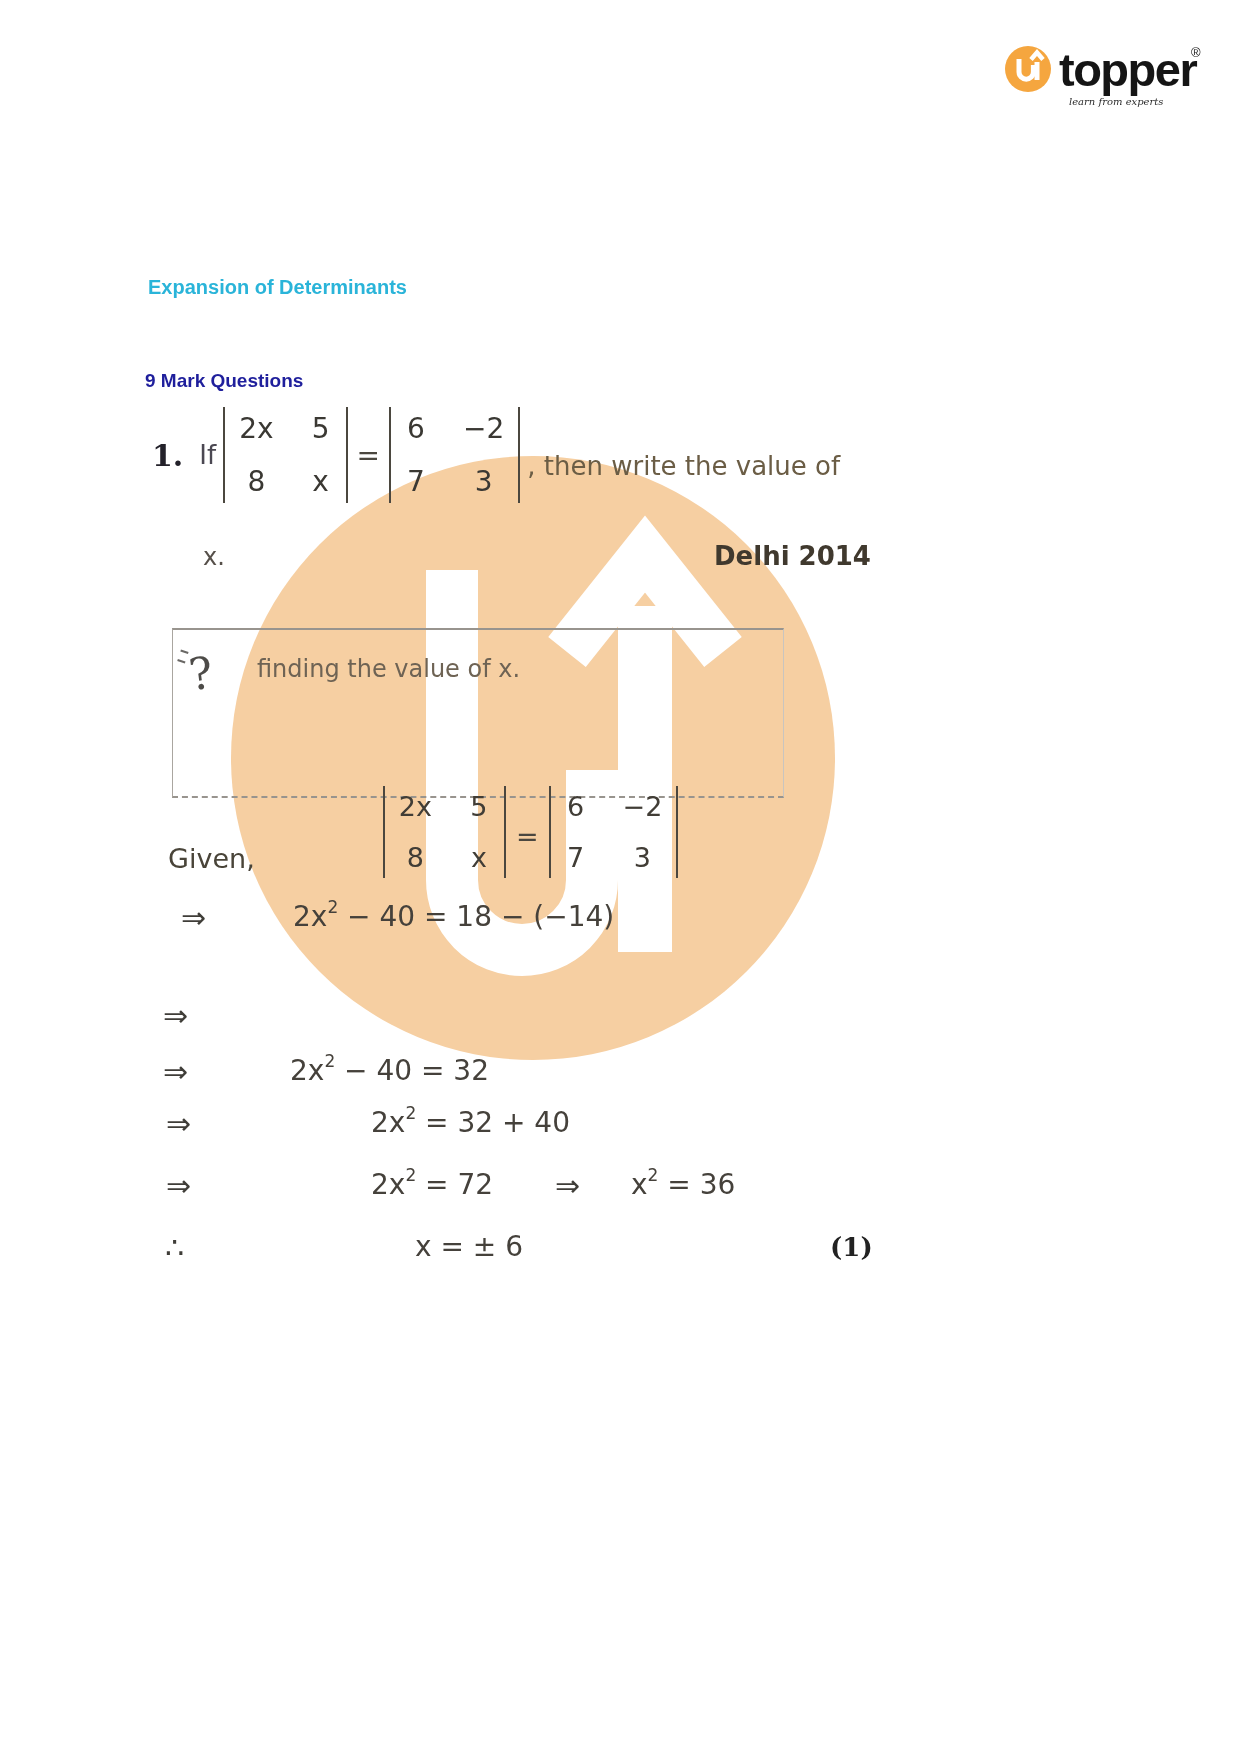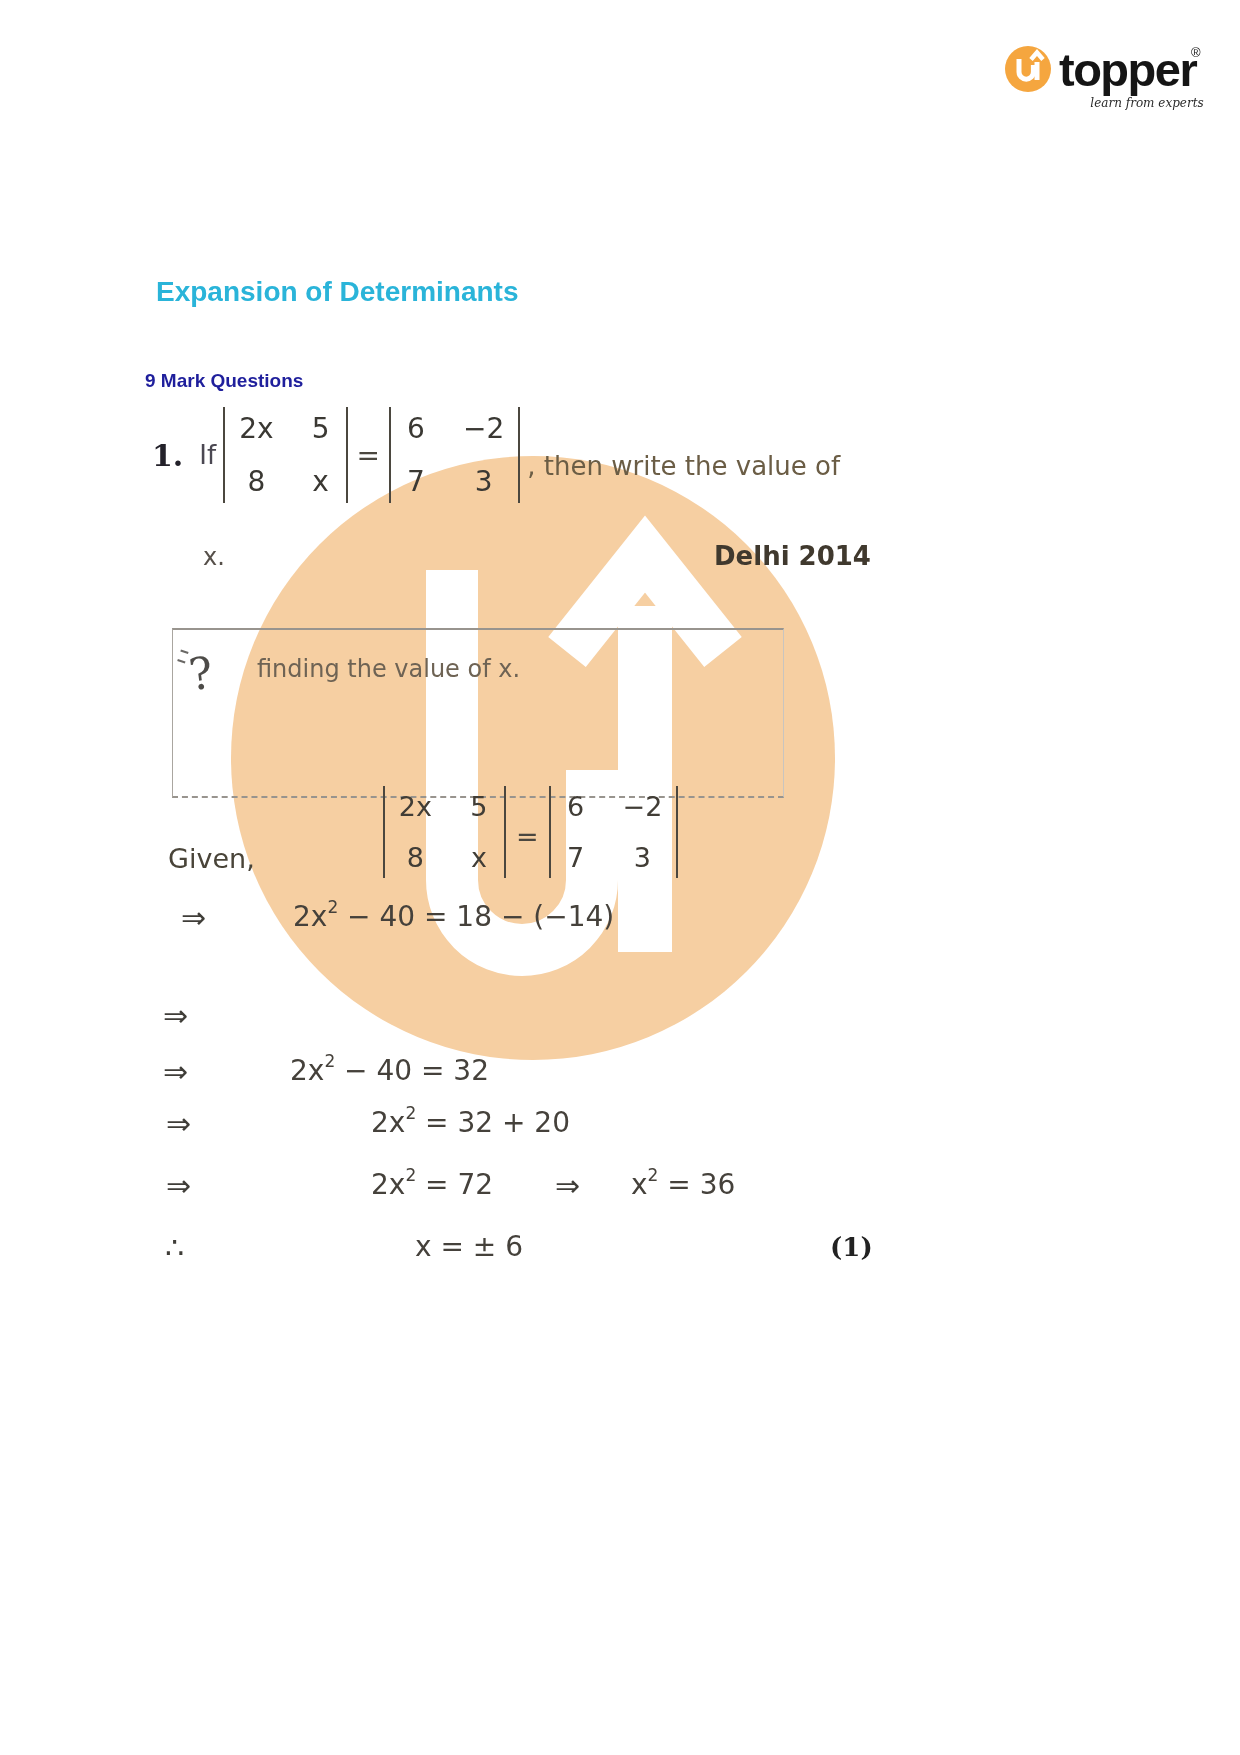--- a/index.html
+++ b/index.html
@@ -16,33 +16,33 @@
   
   .logo{position:absolute;left:1005px;top:22px;width:210px;height:75px;z-index:2;margin-top:20px;}
   .logo-mark{position:absolute;left:0;top:4px;}
   .logo-text{
     position:absolute;left:54px;top:0;
     font-family:"Liberation Sans", sans-serif;
     font-weight:bold;font-size:47px;letter-spacing:-1.5px;color:#151515;
   }
   .logo-reg{position:absolute;left:186px;top:3px;font-size:13px;color:#151515;font-family:"Liberation Sans",sans-serif;}
   .logo-tagline{
-    position:absolute;left:84px;top:54px;width:116px;text-align:center;
-    font-family:"DejaVu Serif", serif;font-style:italic;font-size:12px;color:#2b2b2b;
+    position:absolute;left:64px;top:54px;width:116px;text-align:left;
+    font-family:"DejaVu Serif", serif;font-style:italic;font-size:10px;color:#2b2b2b;
   }
   
   .doc-title{
     position:absolute;left:288px;top:196px;
     font-family:"Liberation Sans", sans-serif;
     font-size:43px;color:#161616;z-index:1;white-space:nowrap;
   }
   .section-heading{
     position:absolute;left:148px;top:276px;
     font-family:"Liberation Sans", sans-serif;
-    font-weight:bold;font-size:28px;color:#2ab4d9;z-index:1;white-space:nowrap;margin-left:8px;
+    font-weight:bold;font-size:20px;color:#2ab4d9;z-index:1;white-space:nowrap;
   }
   .subheading{
     position:absolute;left:145px;top:370px;
     font-family:"Liberation Sans", sans-serif;
     font-weight:bold;font-size:19px;color:#1f1f9c;z-index:1;white-space:nowrap;
   }
   
   .det{display:inline-flex;align-items:stretch;height:96px;}
   .det .bar{width:2px;background:#4b473f;}
   .det .cells{
@@ -193,21 +193,21 @@
     <span class="marker" style="left:163px">⇒</span>
   </div>
 
   <div class="step" style="top:1054px">
     <span class="marker" style="left:163px">⇒</span>
     <span class="eq" style="left:290px"><span>2x</span><sup>2</sup><span> − 40 = 32</span></span>
   </div>
 
   <div class="step" style="top:1106px">
     <span class="marker" style="left:166px">⇒</span>
-    <span class="eq" style="left:371px"><span>2x</span><sup>2</sup><span> = 32 + 20</span></span>
+    <span class="eq" style="left:371px"><span>2x</span><sup>2</sup><span> = 32 + 40</span></span>
   </div>
 
   <div class="step" style="top:1168px">
     <span class="marker" style="left:166px">⇒</span>
     <span class="eq" style="left:371px"><span>2x</span><sup>2</sup><span> = 72</span></span>
     <span class="marker" style="left:555px">⇒</span>
     <span class="eq" style="left:631px"><span>x</span><sup>2</sup><span> = 36</span></span>
   </div>
 
   <div class="step" style="top:1230px">

